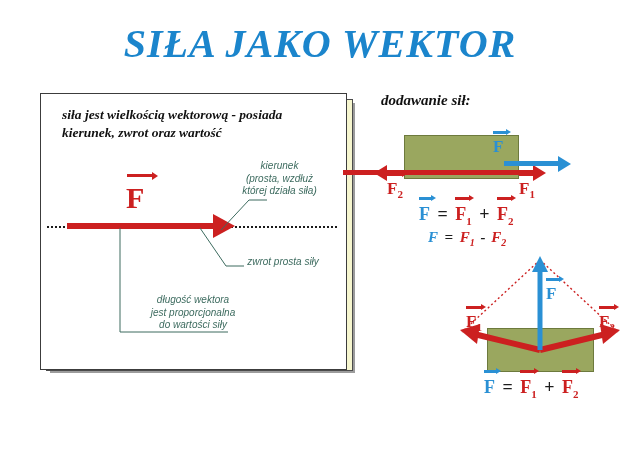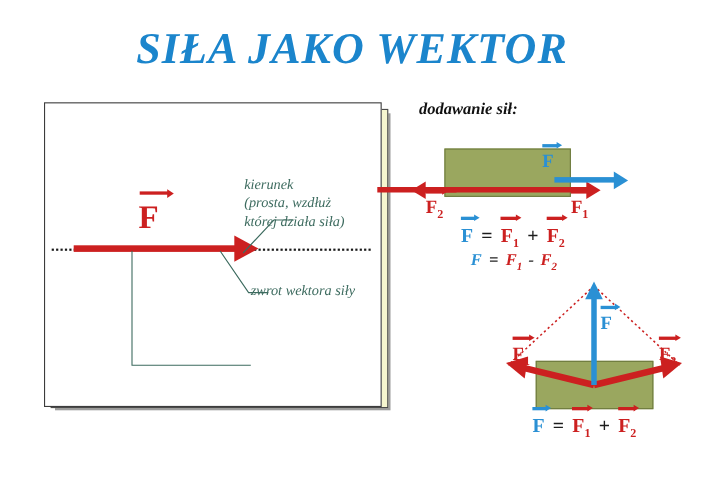--- a/index.html
+++ b/index.html
@@ -77,24 +77,25 @@
     content:"";position:absolute;right:-5px;top:-2.5px;
     width:0;height:0;
     border-top:4px solid transparent;
     border-bottom:4px solid transparent;
     border-left:6px solid #cc2020;
   }
 
   
   .anno{
     position:absolute;
-    font-family:Liberation Serif, serif;
-    font-style:italic;font-size:13px;line-height:1.25;
+    font-family:Liberation Sans, sans-serif;
+    font-style:italic;font-size:10px;line-height:1.25;
     color:#3d6b5f;
     white-space:pre-line;
+    text-align:center;
   }
   .anno-kierunek{left:222px;top:160px;width:115px;}
   .anno-zwrot{left:228px;top:256px;width:110px;}
   .anno-dlugosc{left:128px;top:294px;width:130px;}
 
   .leader{position:absolute;background:transparent;}
   .leader svg{display:block;}
 
   
   .right-heading{
@@ -186,20 +187,22 @@
 <body>
 
 <div class="stage">
 
   <div class="title">SIŁA JAKO WEKTOR</div>
 
   <div class="card-shadow"></div>
   <div class="card-yellow"></div>
   <div class="card-white"></div>
 
+  <div class="card-heading">siła jest wielkością wektorową -
+posiada kierunek, zwrot oraz wartość</div>
 
   <div class="action-line"></div>
 
   <div class="main-arrow-shaft"></div>
   <div class="main-arrow-head"></div>
 
   <div class="big-F">
     <span class="vbar"></span>
     <span>F</span>
   </div>
@@ -216,21 +219,24 @@
   </div>
   <div class="leader" style="left:110px;top:228px;">
     <svg width="120" height="110" viewBox="0 0 120 110">
       <path d="M10 0 L10 104 L118 104" stroke="#3d6b5f" stroke-width="1" fill="none"></path>
     </svg>
   </div>
 
   <div class="anno anno-kierunek">kierunek
 (prosta, wzdłuż
 której działa siła)</div>
-  <div class="anno anno-zwrot">zwrot wektora siły</div>
+  <div class="anno anno-zwrot">zwrot prosta siły</div>
+  <div class="anno anno-dlugosc">długość wektora
+jest proporcjonalna
+do wartości siły</div>
 
   <div class="right-heading">dodawanie sił:</div>
 
   <div class="box1"></div>
 
   <div class="red-shaft" style="left:385px;top:170px;width:30px;"></div>
   <div class="arr-left-head" style="left:374px;top:164.5px;"></div>
 
   <div class="red-shaft" style="left:343px;top:170px;width:192px;"></div>
   <div class="arr-right-head-red" style="left:533px;top:164.5px;"></div>

